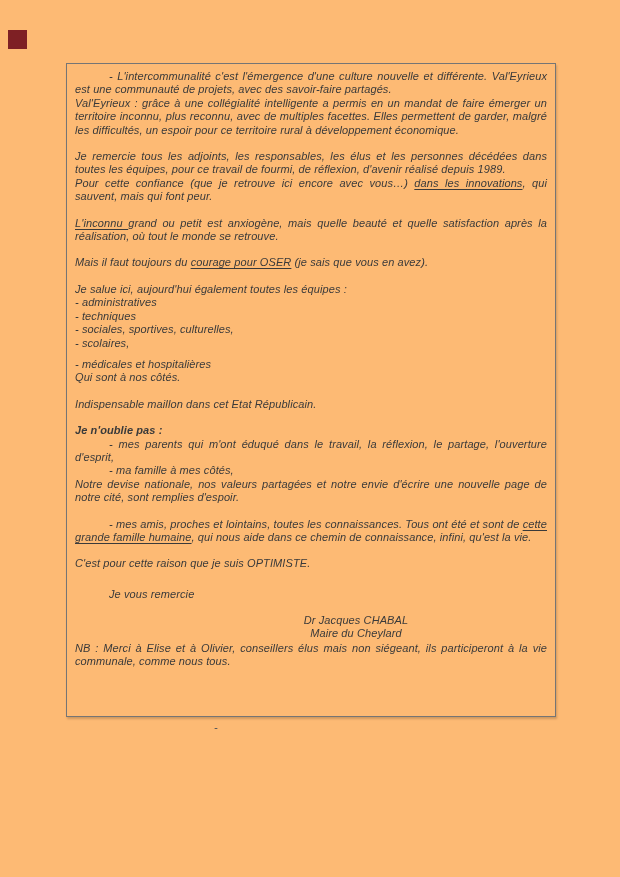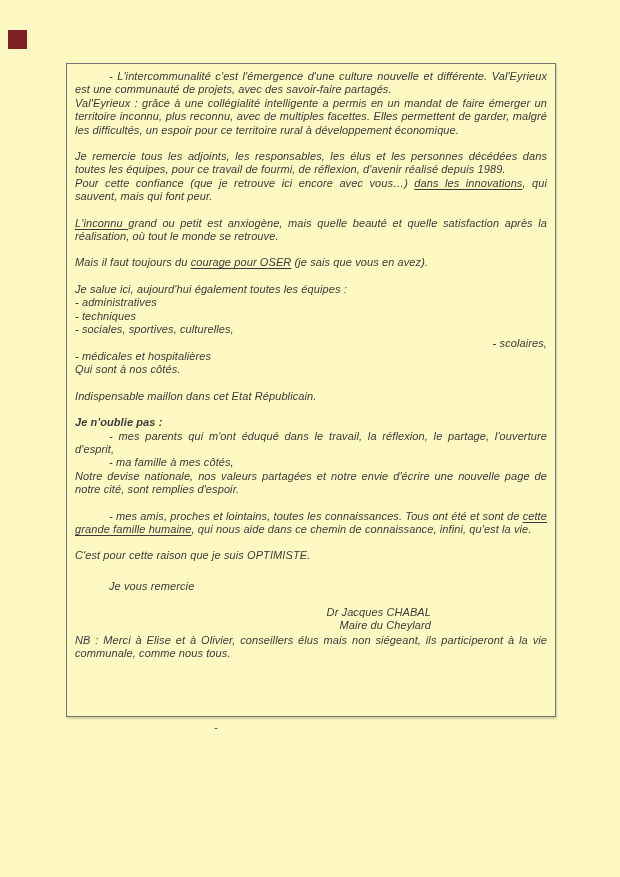--- a/index.html
+++ b/index.html
@@ -3,21 +3,21 @@
 <meta charset="utf-8">
 <style>
   html, body { margin: 0; padding: 0; }
   body {
     width: 620px; height: 877px;
     background: #ffffff;
     position: relative;
     font-family: "Liberation Sans", sans-serif;
     overflow: hidden;
   }
-  .page { position: absolute; inset: 0; background: #fef9c3; }
+  .page { position: absolute; inset: 0; background: #fdba74; }
 
   .corner-marker {
     position: absolute;
     left: 8px; top: 30px;
     width: 19px; height: 19px;
     background: #7e2024;
   }
 
   .letter-box {
     position: absolute;
@@ -32,21 +32,21 @@
     line-height: 13.4px;
     color: #3a3a3a;
     text-align: justify;
     letter-spacing: 0.1px;
   }
 
   .para { margin: 0; padding: 0; }
   .para.indent { text-indent: 34px; }
   .para.left { text-align: left; }
   .para.sig {
-    text-align: right;
+    text-align: center;
     margin-left: 206px;
     width: 150px;
     text-indent: 0;
   }
   .u { text-decoration: underline; text-underline-offset: 2px; }
 
   .stray-dash {
     position: absolute;
     left: 214px; top: 721px;
     font-size: 11px;
@@ -65,21 +65,21 @@
       <p class="para indent" style="margin-bottom: 0px;"><span>- L'intercommunalité c'est l'émergence d'une culture nouvelle et différente. Val'Eyrieux est une communauté de projets, avec des savoir-faire partagés.</span></p>
       <p class="para" style="margin-bottom: 13px;"><span>Val'Eyrieux : grâce à une collégialité intelligente a permis en un mandat de faire émerger un territoire inconnu, plus reconnu, avec de multiples facettes. Elles permettent de garder, malgré les difficultés, un espoir pour ce territoire rural à développement économique.</span></p>
       <p class="para" style="margin-bottom: 0px;"><span>Je remercie tous  les adjoints, les responsables, les élus et les personnes décédées dans toutes les équipes, pour ce travail de fourmi, de réflexion, d'avenir réalisé depuis 1989.</span></p>
       <p class="para" style="margin-bottom: 13px; font-style: italic;"><span>Pour cette confiance (que je retrouve ici encore avec vous…) </span><span class="u">dans les innovations</span><span>, qui sauvent, mais qui font peur.</span></p>
       <p class="para" style="margin-bottom: 13px;"><span class="u">L'inconnu </span><span>grand ou petit est anxiogène, mais quelle beauté et quelle satisfaction après la réalisation, où tout le monde se retrouve.</span></p>
       <p class="para" style="margin-bottom: 13px;"><span>Mais il faut toujours du </span><span class="u">courage pour OSER</span><span> (je sais que vous en avez).</span></p>
       <p class="para" style="margin-bottom: 0px;"><span>Je salue ici, aujourd'hui également toutes les équipes :</span></p>
       <p class="para left" style="margin-bottom: 0px; font-style: italic;"><span>- administratives</span></p>
       <p class="para left" style="margin-bottom: 0px;"><span>- techniques</span></p>
       <p class="para left" style="margin-bottom: 0px;"><span>- sociales, sportives, culturelles,</span></p>
-      <p class="para left" style="margin-bottom: 0px; text-align: right;"><span>- scolaires,</span></p>
+      <p class="para left" style="margin-bottom: 8px;"><span>- scolaires,</span></p>
       <p class="para left" style=""><span>- médicales et hospitalières</span></p>
       <p class="para" style="margin-bottom: 13px;"><span>Qui sont à nos côtés.</span></p>
       <p class="para" style="margin-bottom: 13px;"><span>Indispensable maillon dans cet Etat Républicain.</span></p>
       <p class="para" style="margin-bottom: 0px; font-weight: bold;"><span>Je n'oublie pas :</span></p>
       <p class="para indent" style="margin-bottom: 0px;"><span>- mes parents qui m'ont éduqué dans le travail, la réflexion, le partage, l'ouverture d'esprit,</span></p>
       <p class="para indent" style="margin-bottom: 0px;"><span>- ma famille à mes côtés,</span></p>
       <p class="para" style="margin-bottom: 13px;"><span>Notre devise nationale, nos valeurs partagées et notre envie d'écrire une nouvelle page de notre cité, sont remplies d'espoir.</span></p>
       <p class="para indent" style="margin-bottom: 13px;"><span>- mes amis, proches et lointains, toutes les connaissances. Tous ont été et sont de </span><span class="u">cette grande famille humaine</span><span>, qui nous aide dans ce chemin de connaissance, infini, qu'est la vie.</span></p>
       <p class="para" style="margin-bottom: 16.9px;"><span>C'est pour cette raison que je suis OPTIMISTE.</span></p>
       <p class="para indent left" style="margin-bottom: 13px;"><span>Je vous remercie</span></p>

